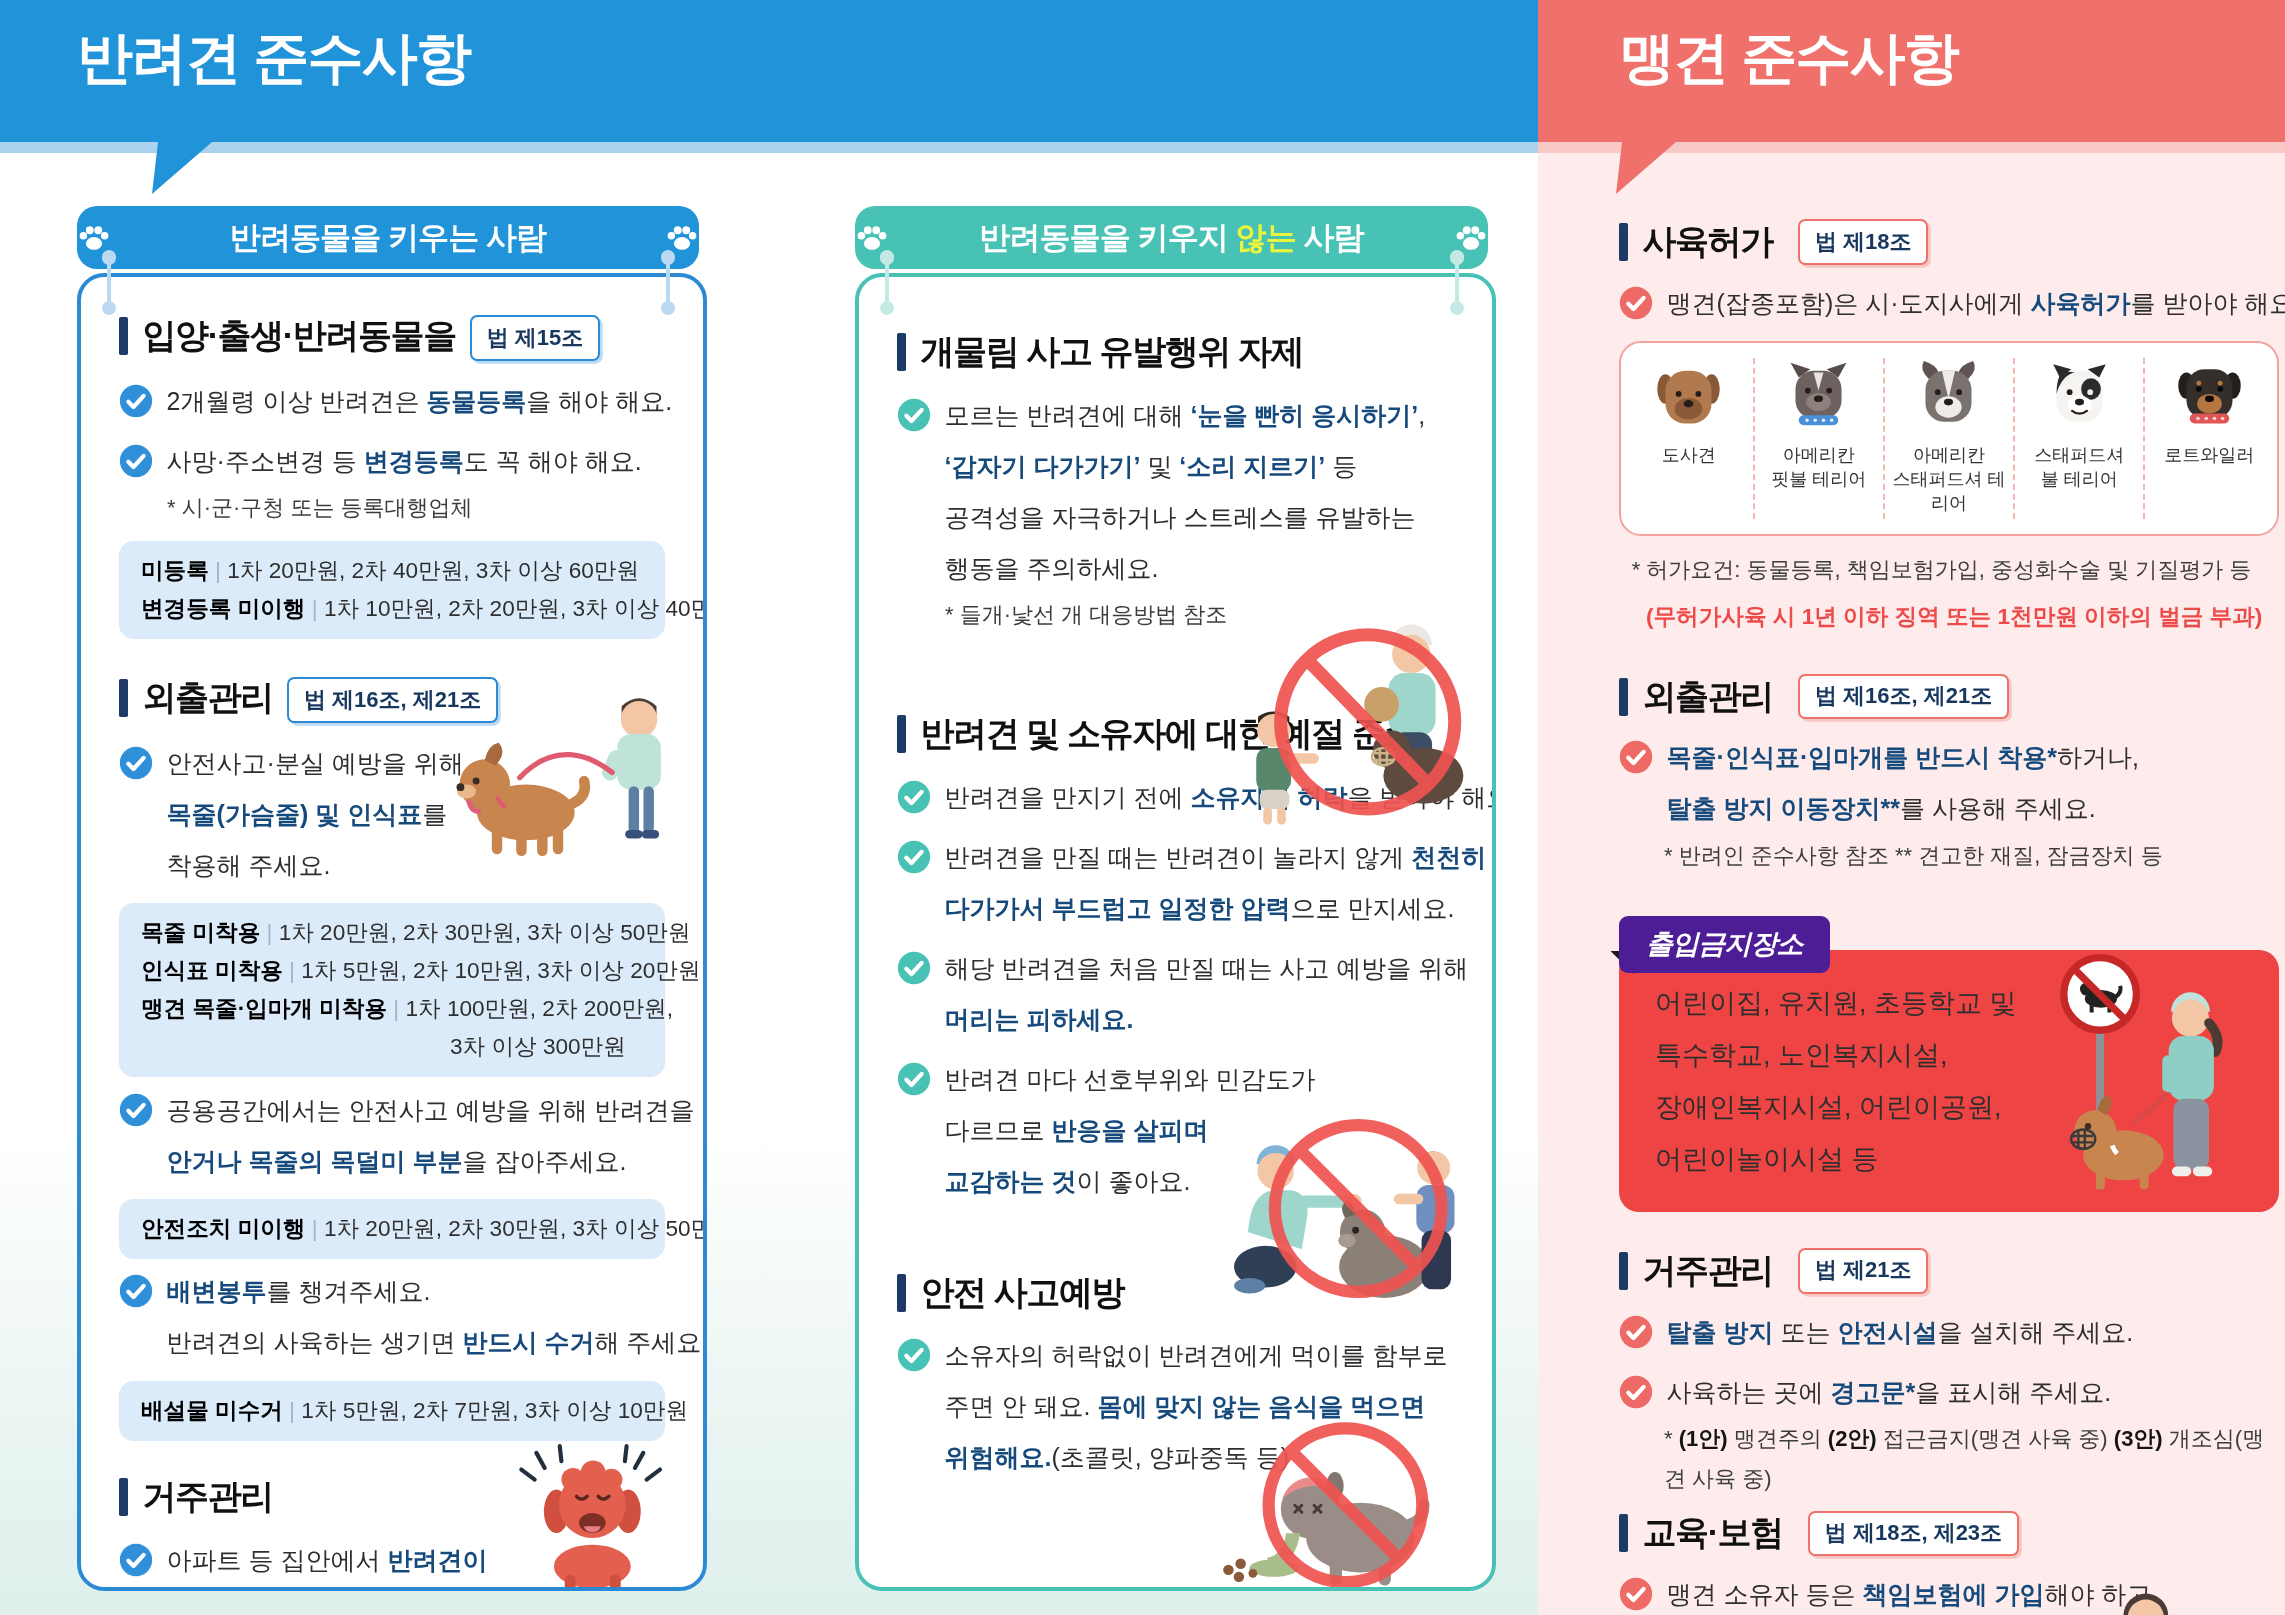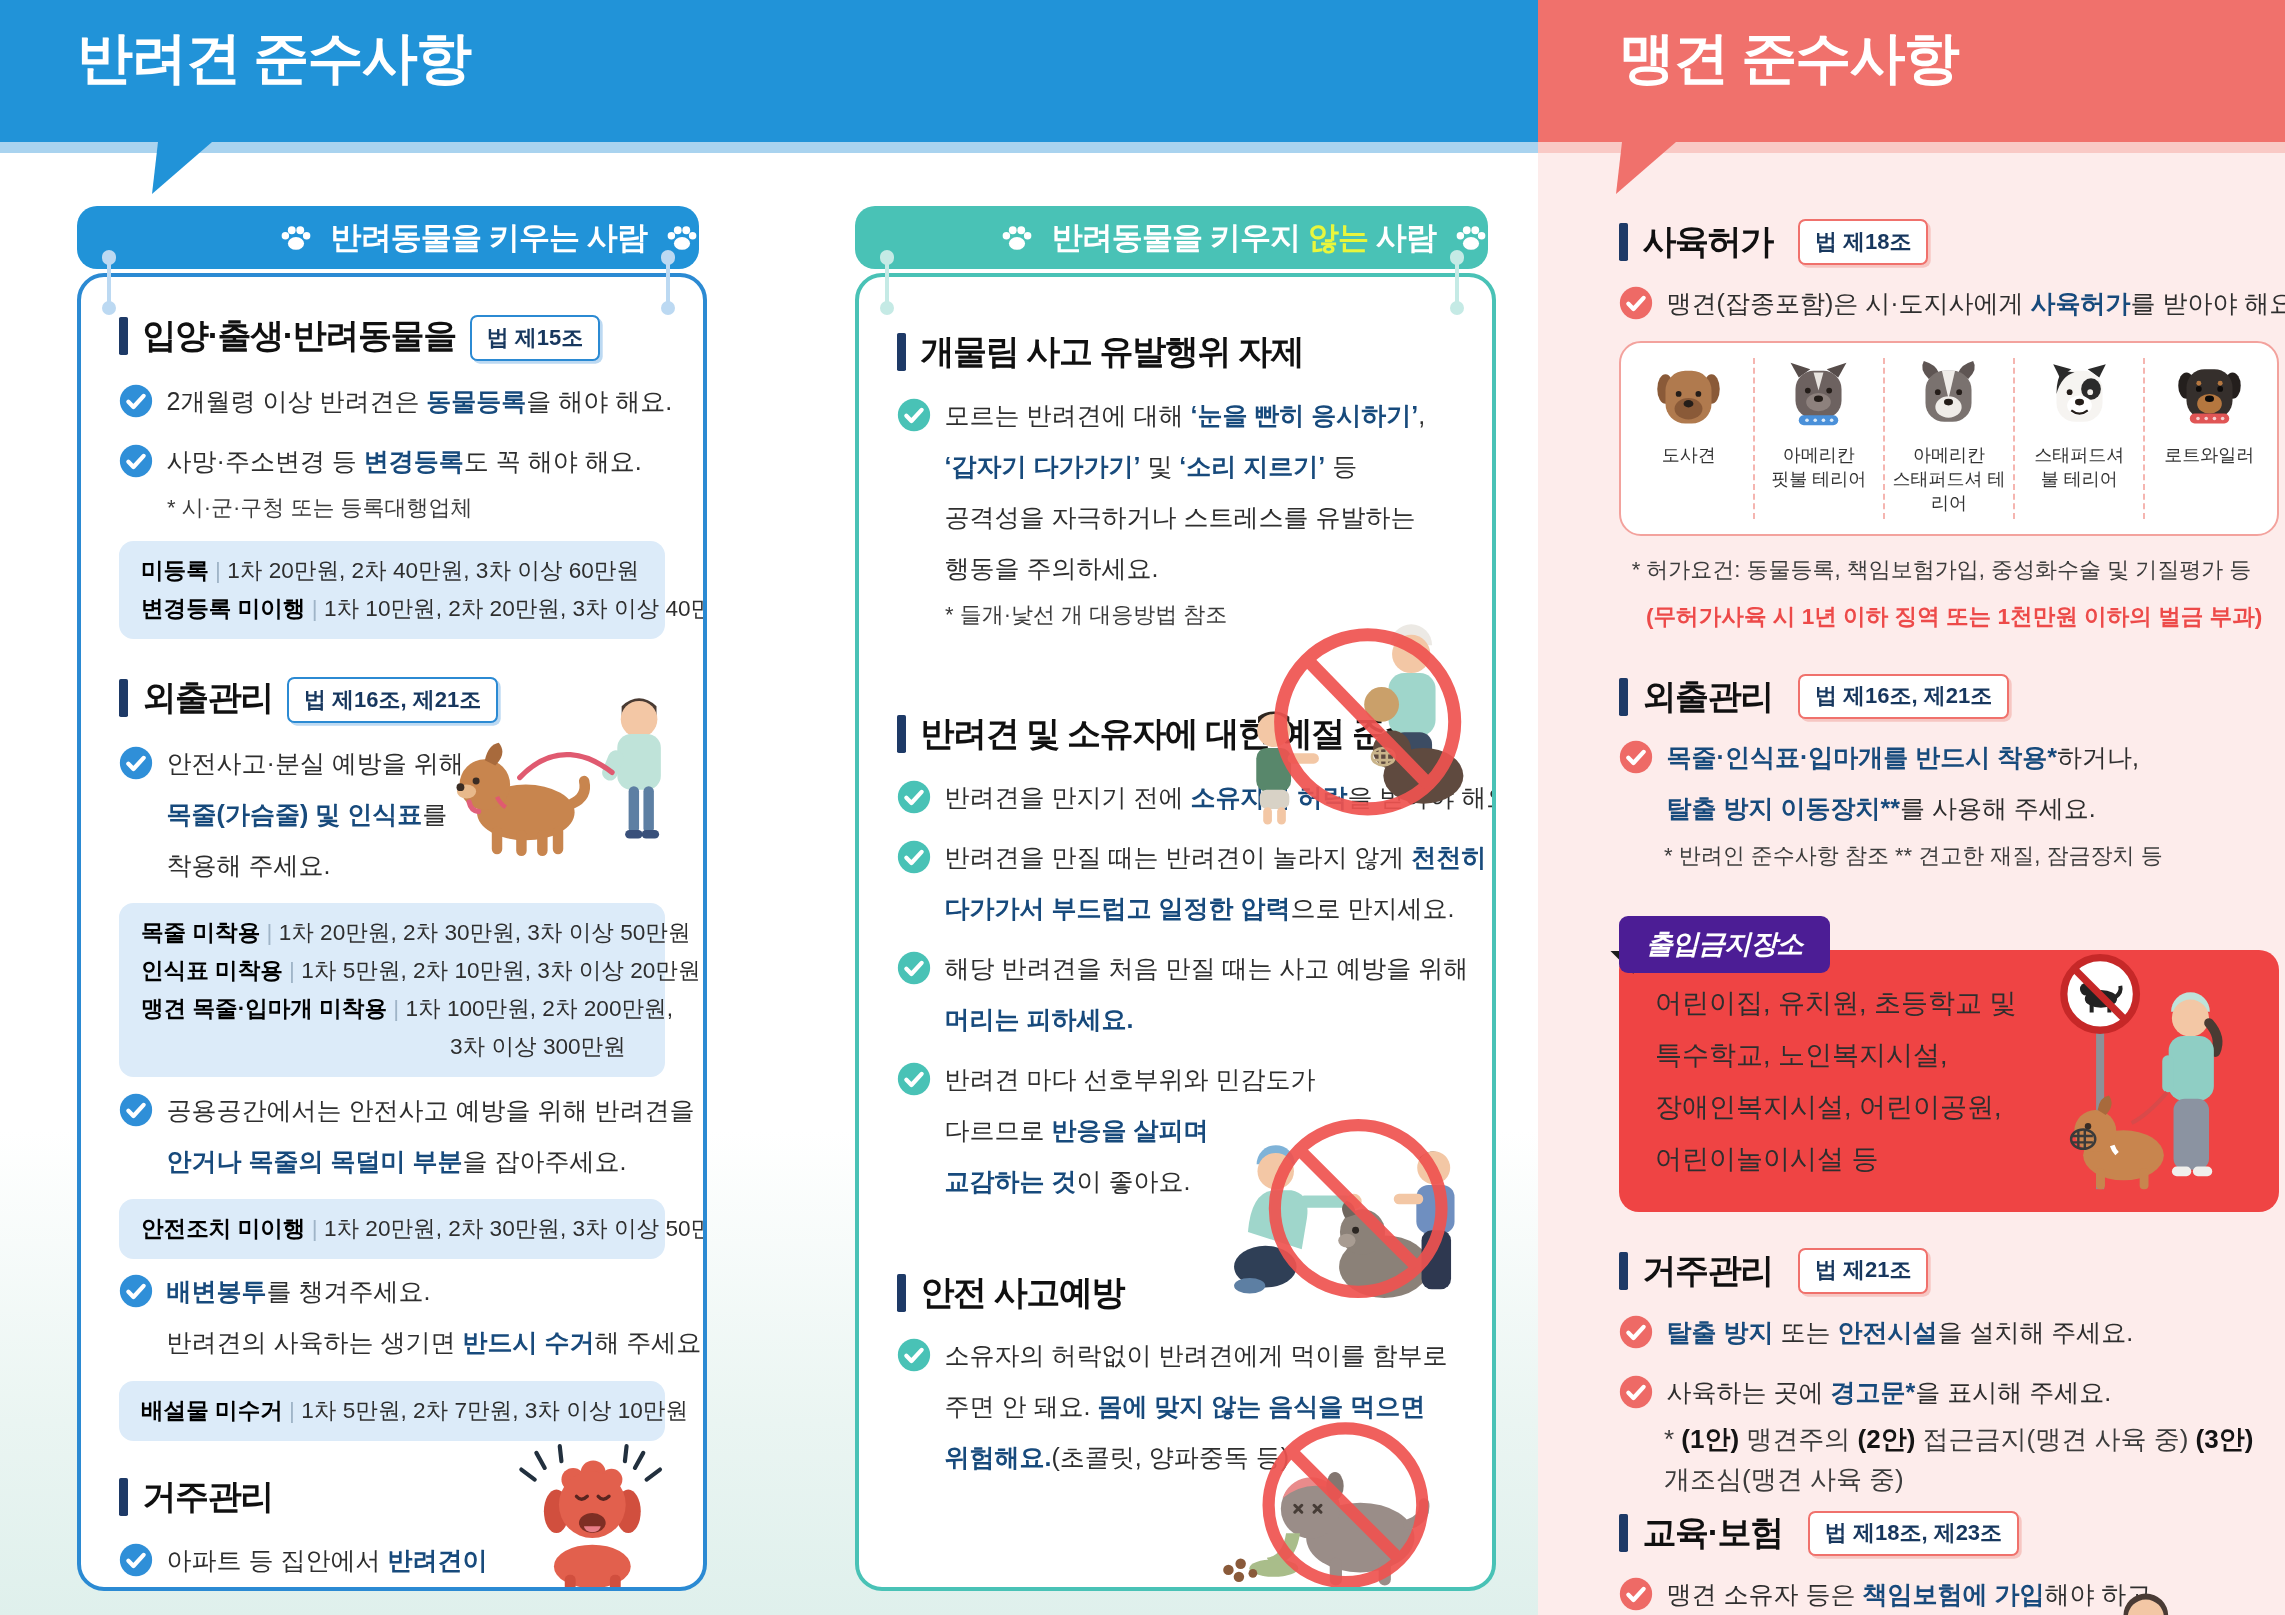--- a/index.html
+++ b/index.html
@@ -18,21 +18,21 @@
   .strip-red{position:absolute;left:1538px;top:142px;width:747px;height:11px;background:#f9c9c5;}
   .tail{position:absolute;top:142px;width:60px;height:52px;clip-path:polygon(10% 0,100% 0,0 100%);}
   .tail-blue{left:152px;background:#2193d8;}
   .tail-red{left:1616px;background:#f0716c;}
   .hdr-title{position:absolute;top:0;height:118px;display:flex;align-items:center;
              color:#fff;font-size:56px;font-weight:800;letter-spacing:-1.8px;}
   .hdr-title.l{left:77px;} .hdr-title.r{left:1619px;}
 
   
   .banner{position:absolute;top:206px;height:63px;border-radius:20px;color:#fff;
-          display:flex;align-items:center;justify-content:flex-end;gap:18px;
+          display:flex;align-items:center;justify-content:space-between;gap:18px;
           font-size:31px;font-weight:800;letter-spacing:-0.9px;z-index:2;}
   .banner1{left:77px;width:622px;background:#2193d8;}
   .banner2{left:855px;width:633px;background:#49c2b6;}
   .pawsvg{width:34px;height:31px;}
 
   
   .conn{position:absolute;top:250px;width:16.3px;height:65px;z-index:5;}
   .conn .cline{position:absolute;left:6.3px;top:7.2px;width:3.6px;height:51px;}
   .conn .cdot{position:absolute;left:0.9px;width:14.5px;height:14.5px;border-radius:50%;}
   .conn .cdot.t{top:0;} .conn .cdot.b{bottom:0;}
@@ -673,21 +673,21 @@
     </div>
     <div class="bl">
       <svg class="chk c3" viewBox="0 0 40 40">
           <circle cx="20" cy="20" r="19" fill="currentColor"></circle>
           <path d="M11 21 L17 27 L29 14" stroke="#fff" stroke-width="5" fill="none" stroke-linecap="round" stroke-linejoin="round"></path>
         </svg>
       <div class="tx">
           <div><span>사육하는 곳에 </span><span class="bd">경고문*</span><span>을 표시해 주세요.</span></div>
         </div>
     </div>
-    <div class="note" style="font-size:26px">
+    <div class="note" style="font-size:22px">
         <div><span>* </span><span class="bk">(1안)</span><span> 맹견주의 </span><span class="bk">(2안)</span><span> 접근금지(맹견 사육 중) </span><span class="bk">(3안)</span><span> 개조심(맹견 사육 중)</span></div>
       </div>
 
     <div class="sec-edu">
       <div class="st">
         <span class="bar"></span>
         <span class="t">교육·보험</span>
         <span class="badge rd">법 제18조, 제23조</span>
       </div>
       <div class="bl">

